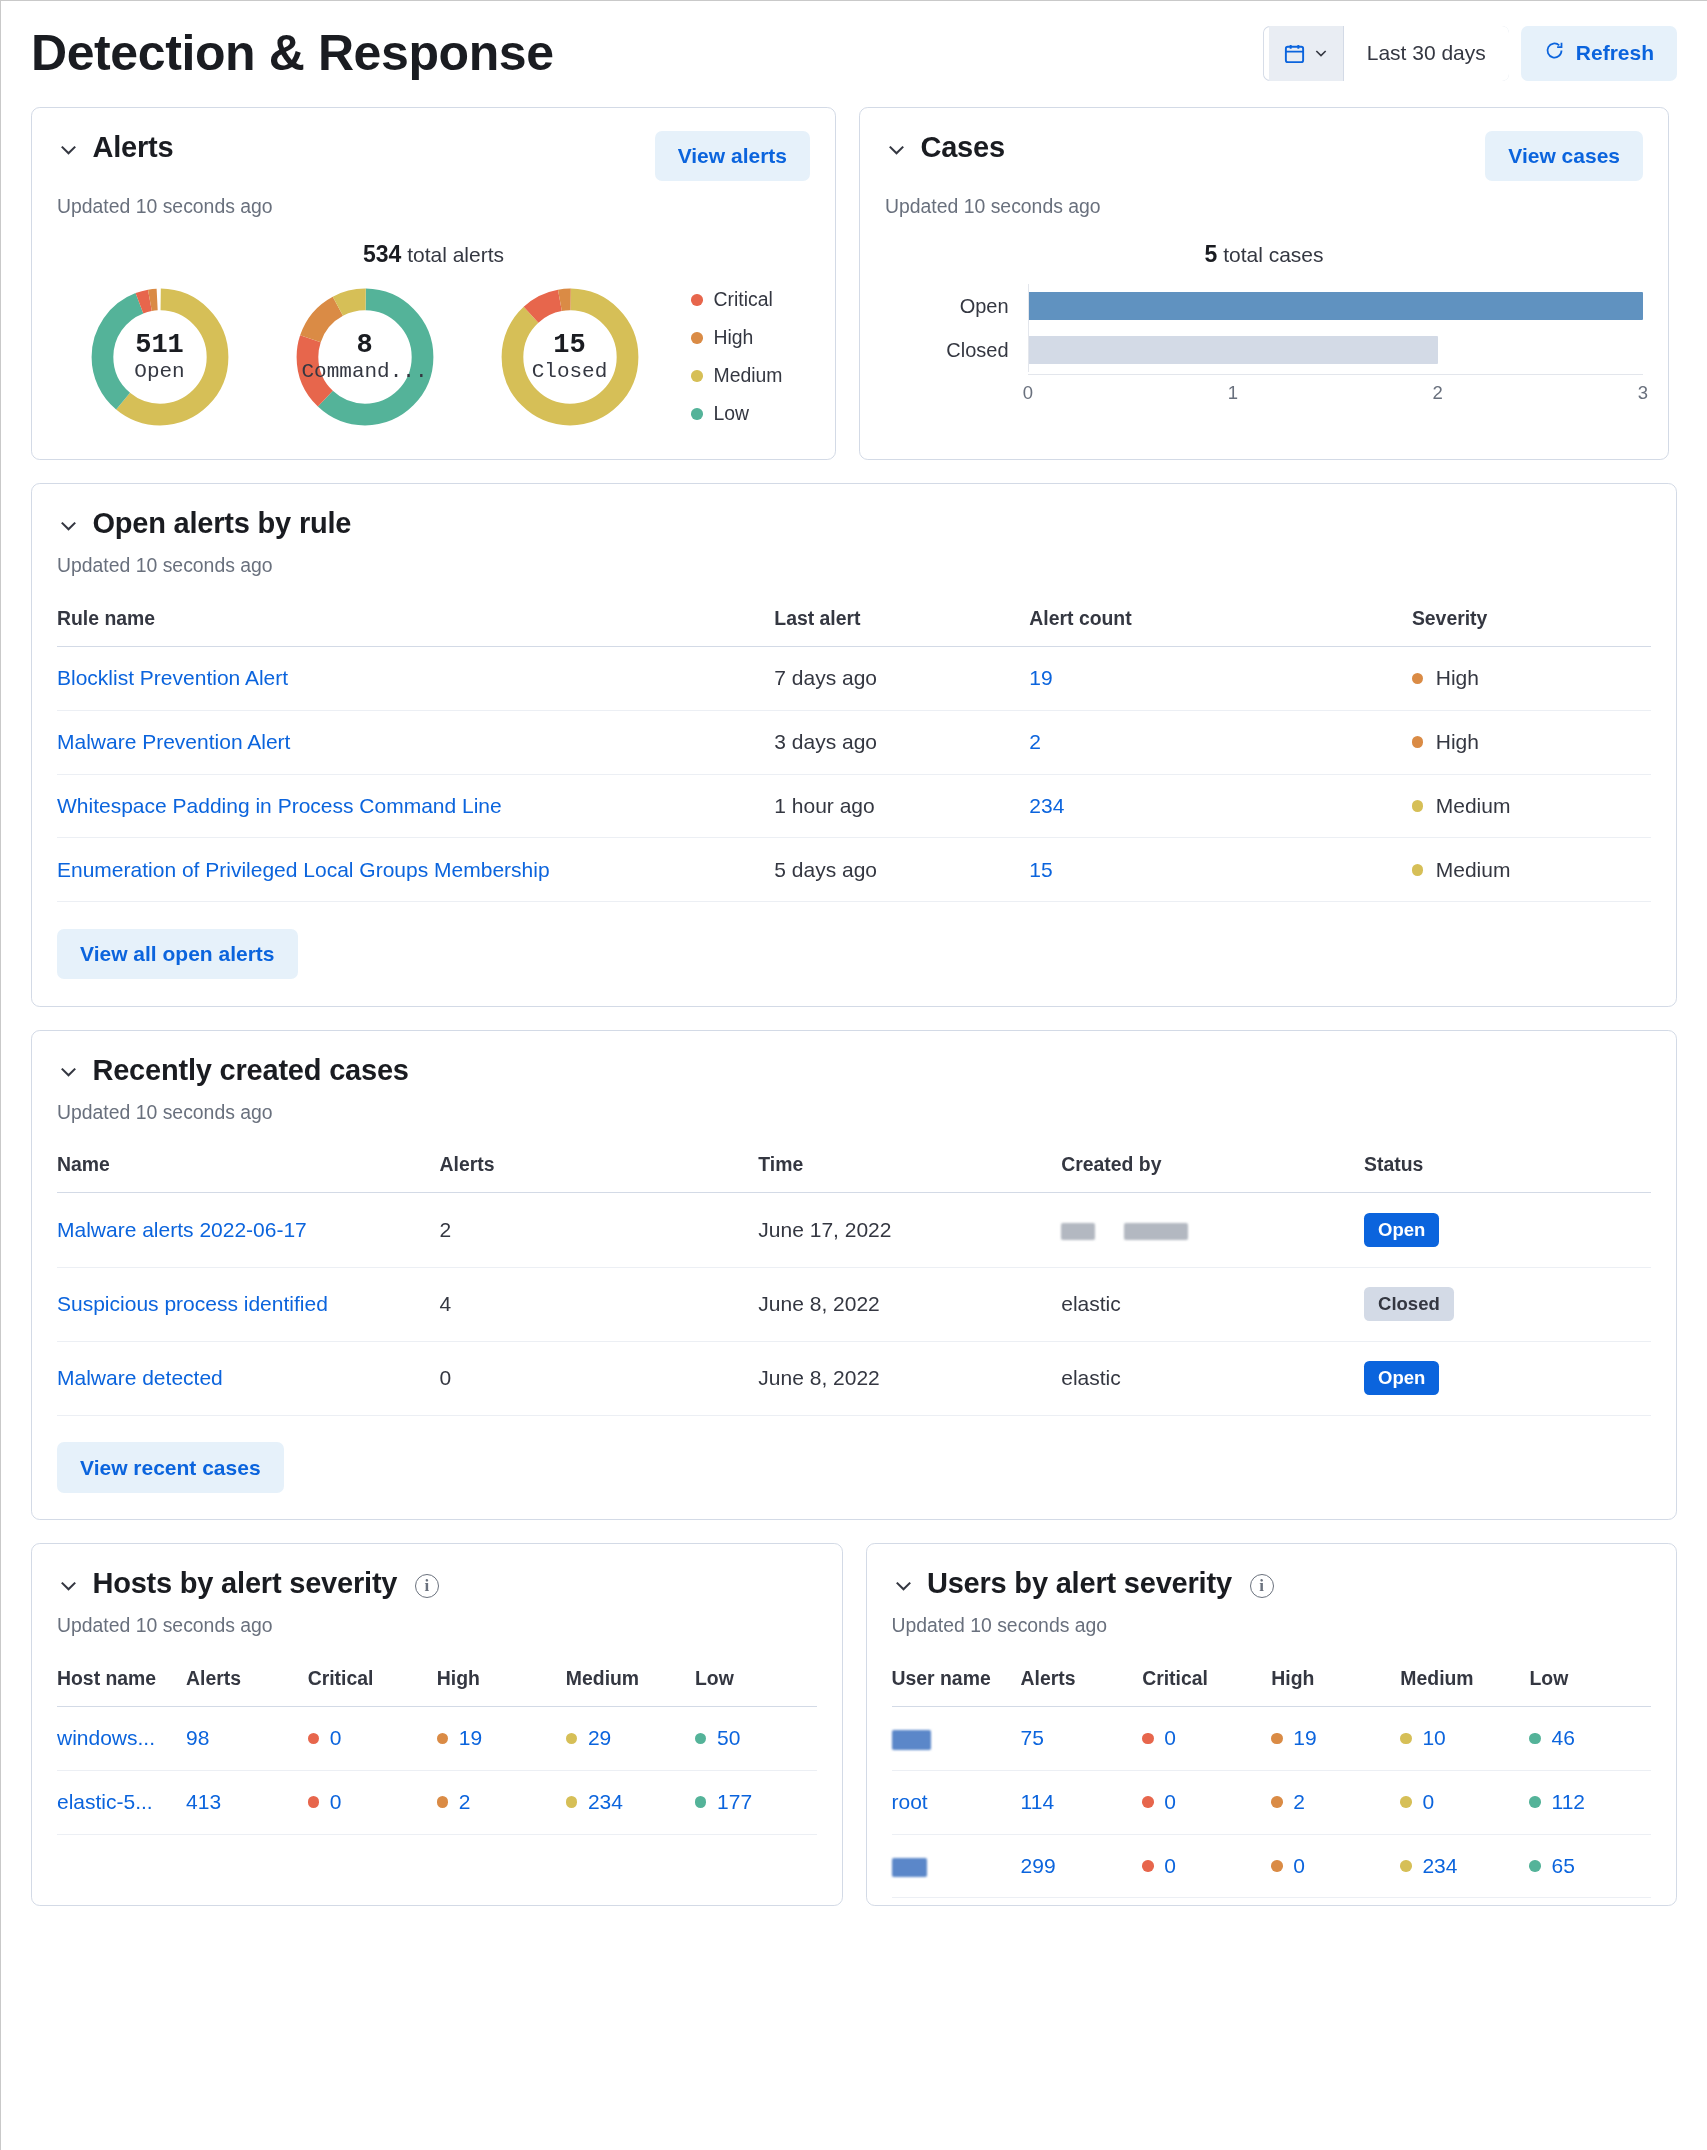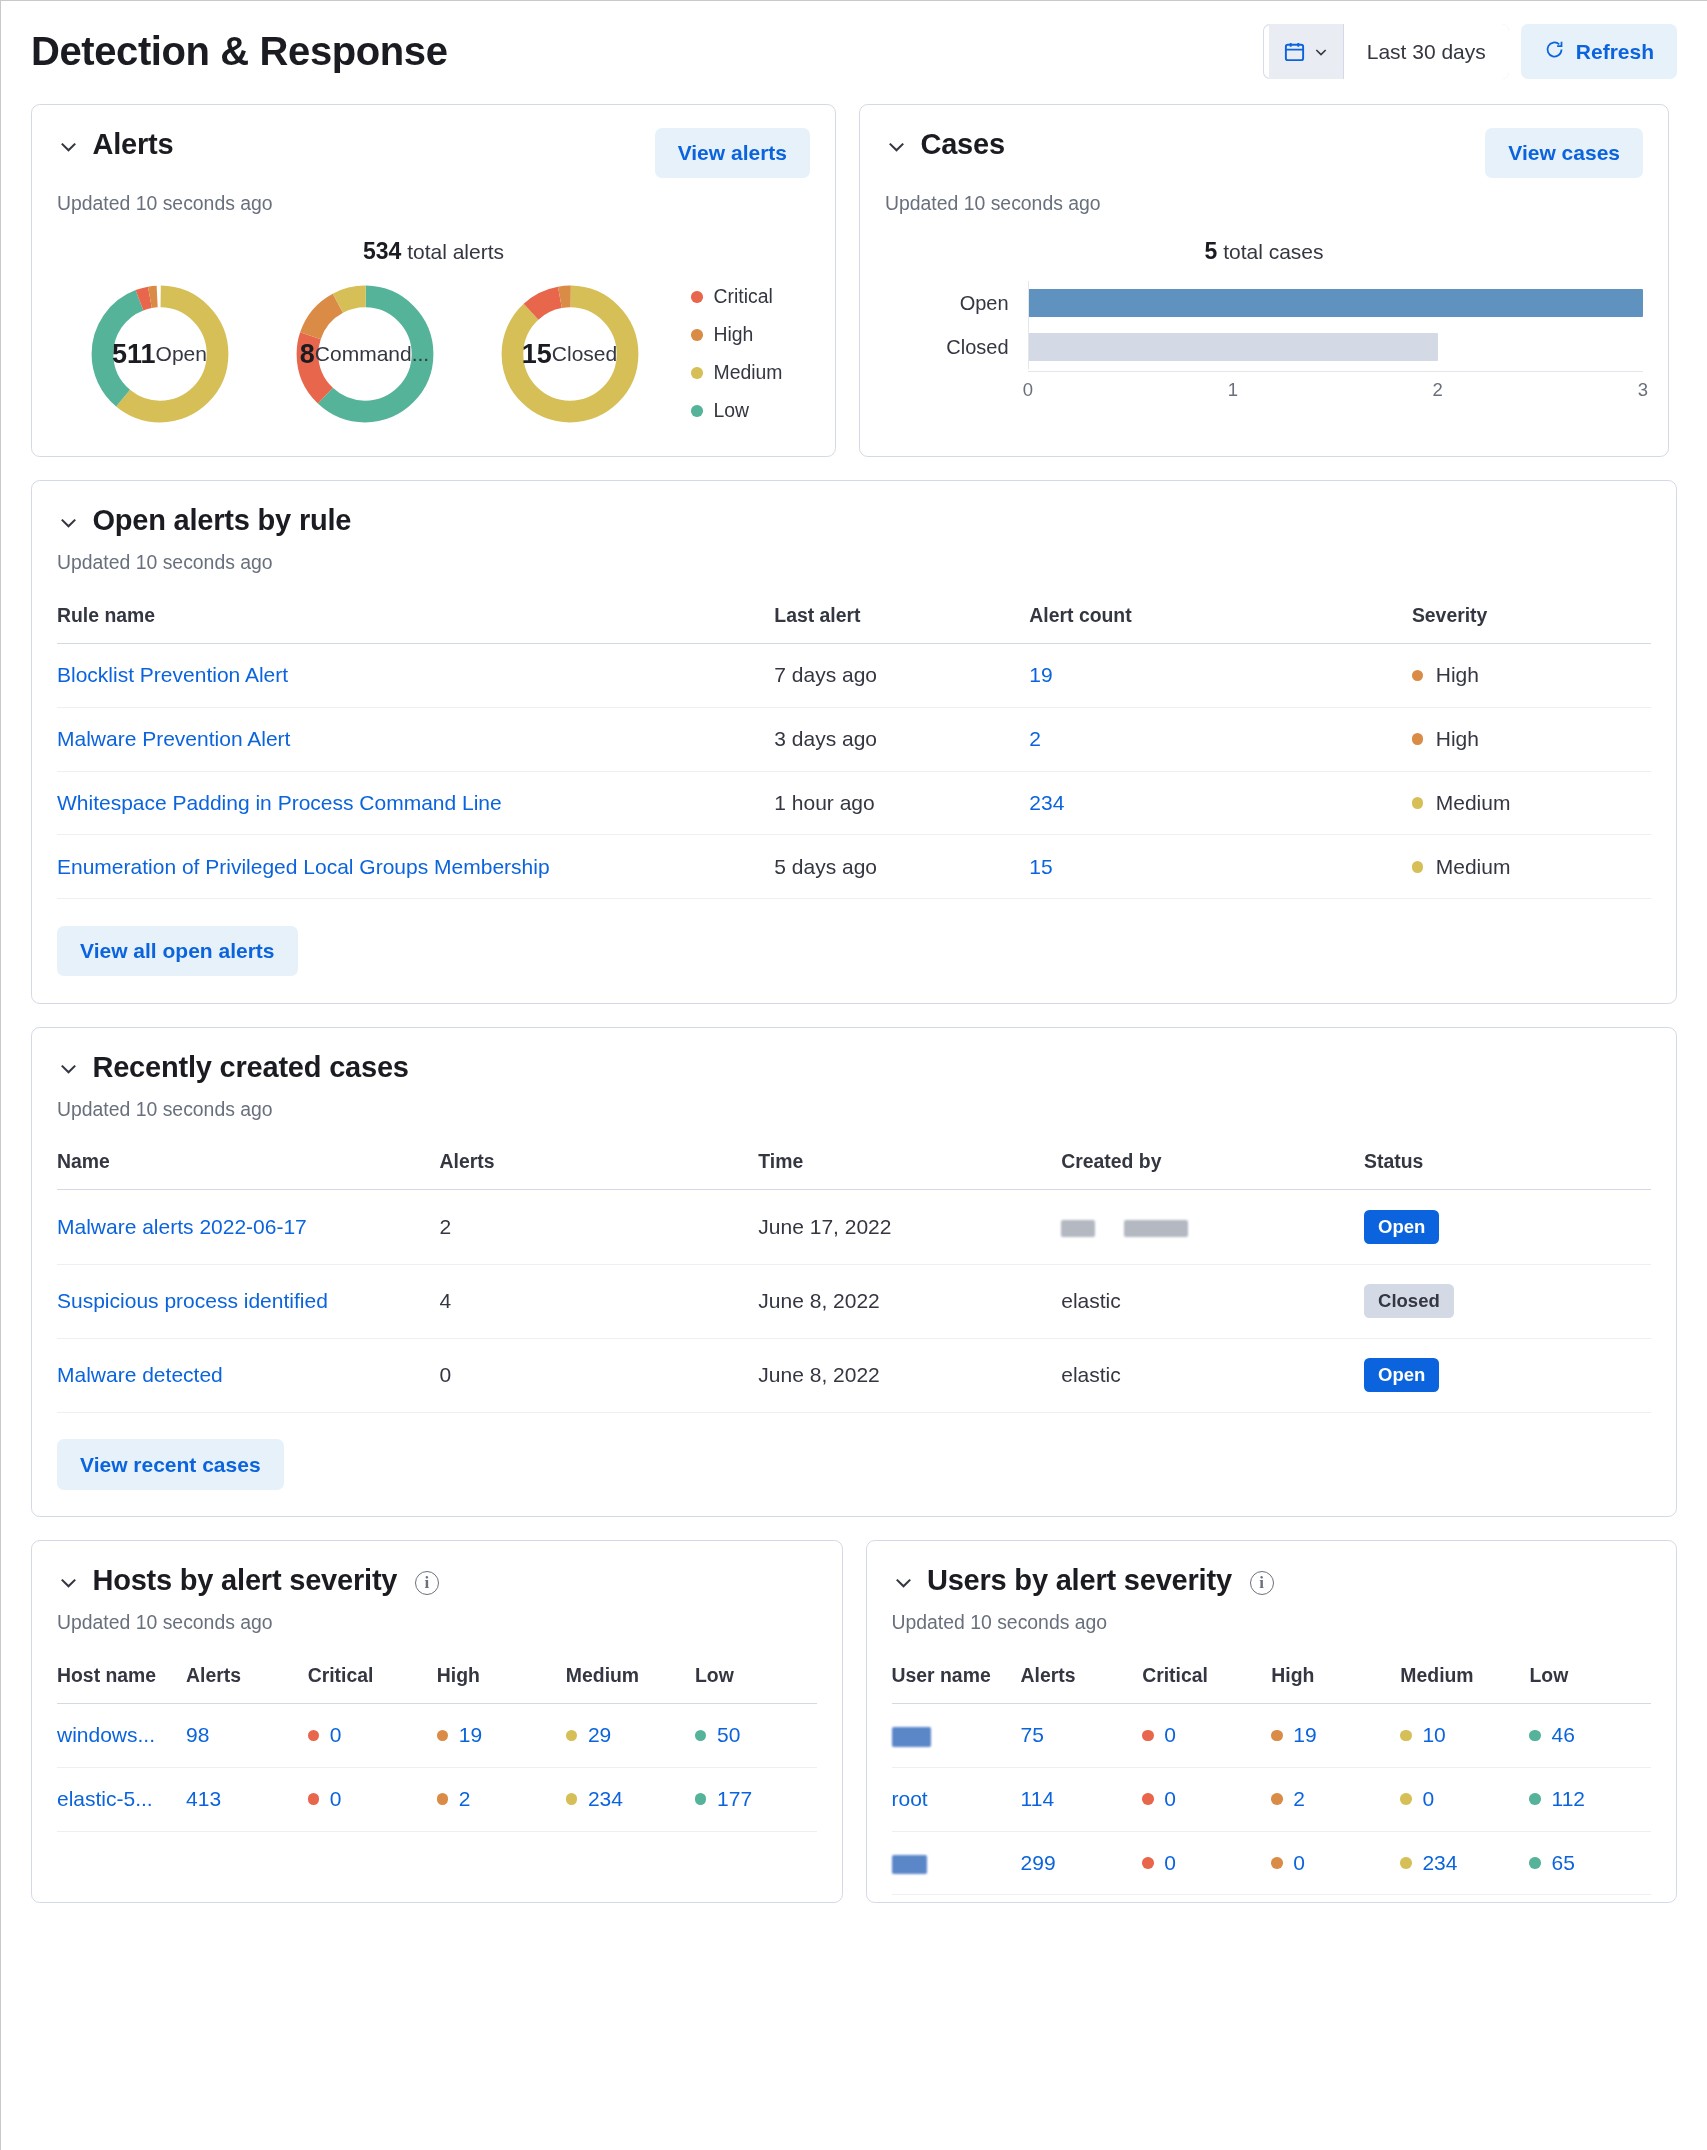--- a/index.html
+++ b/index.html
@@ -20,21 +20,21 @@
     background: #fff;
   }
   
   .page-header {
     display: flex;
     align-items: center;
     justify-content: space-between;
     margin-bottom: 25px;
   }
   .page-title {
-    font-size: 40px;
+    font-size: 50px;
     font-weight: 700;
     letter-spacing: -0.4px;
     color: #1a1c21;
     margin: 0;
   }
   .header-controls { display: flex; align-items: center; gap: 12.4px; }
   .date-picker {
     display: flex;
     align-items: center;
     border-radius: 7px;
@@ -119,22 +119,22 @@
     color: #69707d;
     margin-top: 14px;
   }
   
   .total-line { text-align:center; font-size: 21px; color:#343741; margin-top: 23px;}
   .total-line b { font-size: 23px; font-weight: 700; color:#1a1c21; }
   .donuts { display:flex; align-items:center; gap: 0px; margin-top: 12.4px; }
   .donut-cell { width: 205px; display:flex; flex-direction:column; align-items:center; }
   .donut { position: relative; width: 152px; height: 152px; }
   .donut .center {
-    position:absolute; inset:0; display:flex; 
-    align-items:center; justify-content:center; line-height:1.12;
+    position:absolute; inset:0; display:flex; flex-direction:column;
+    align-items:center; justify-content:center; line-height:1.12;font-family:Liberation Mono, monospace;
   }
   .donut .c-num { font-size: 27px; font-weight: 700; color:#1a1c21; }
   .donut .c-lab { font-size: 21px; color:#343741; }
   .legend { margin-left: 19.4px; display:flex; flex-direction:column; gap: 15px; }
   .legend .li { display:flex; align-items:center; gap: 10.6px; font-size: 19.4px; color:#343741;}
   .dot { width: 11.5px; height: 11.5px; border-radius:50%; display:inline-block; }
   
   .bars-wrap { margin-top: 16px; }
   .bar-row { display: flex; align-items: center; height: 44px; }
   .bar-label { width: 143px; text-align: right; padding-right: 19.4px; font-size: 20px; color:#343741; }

